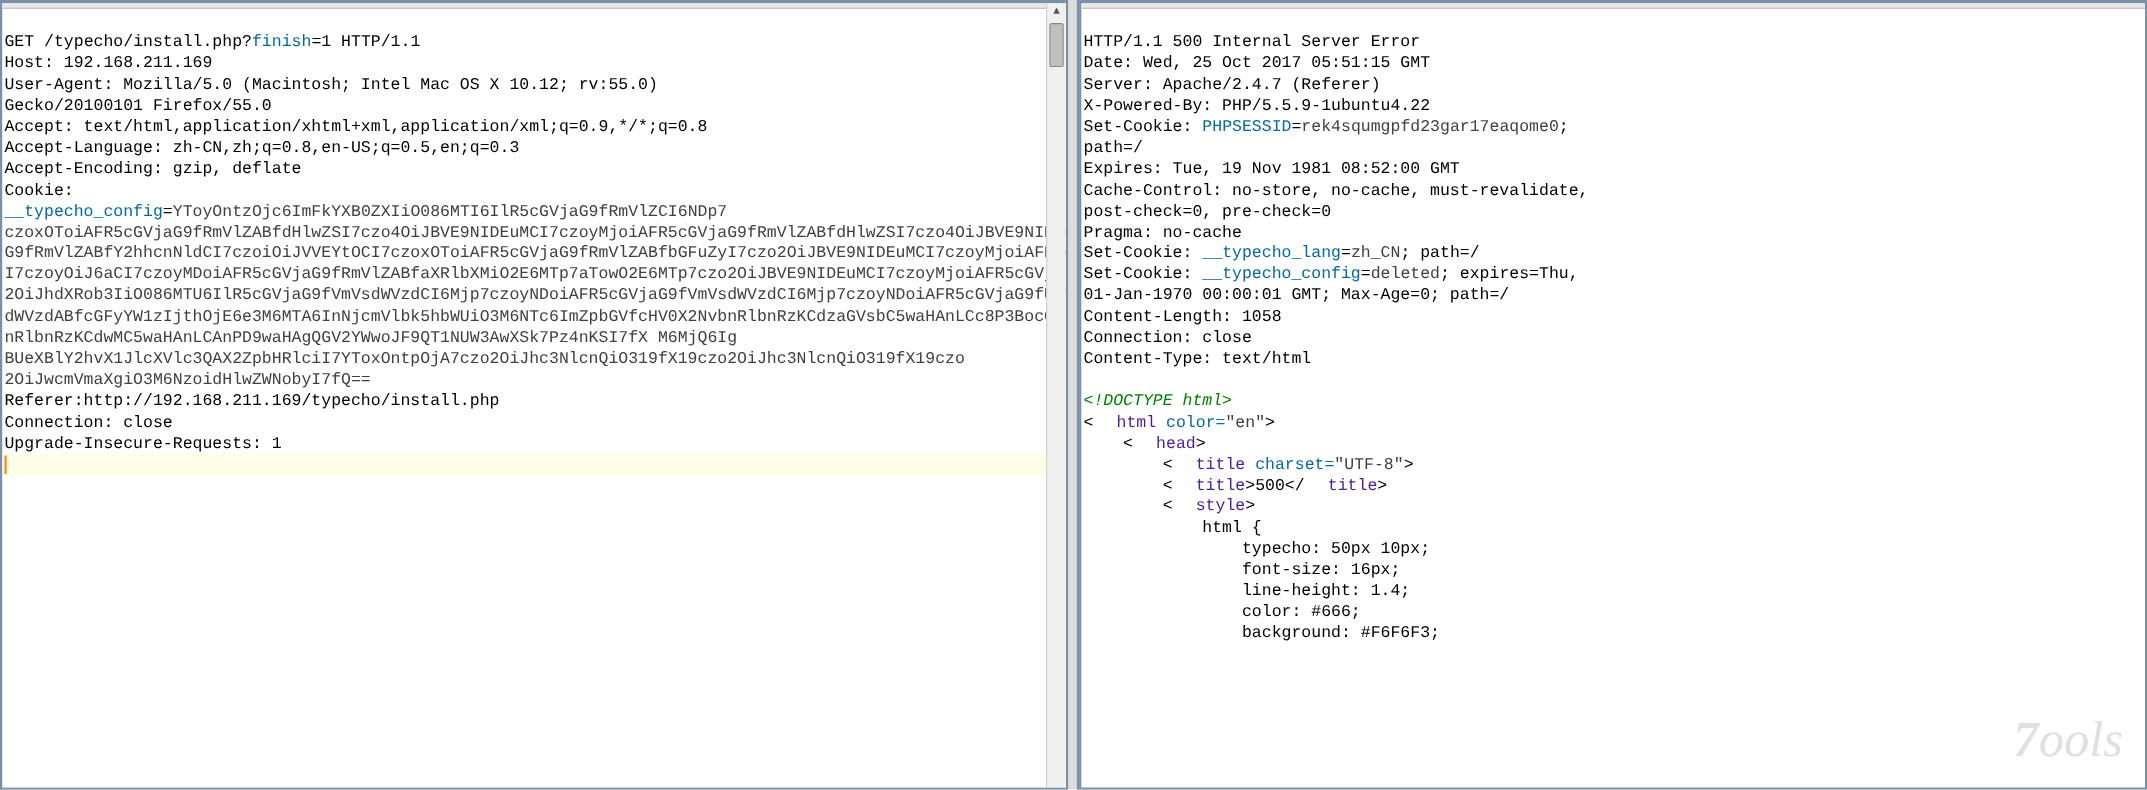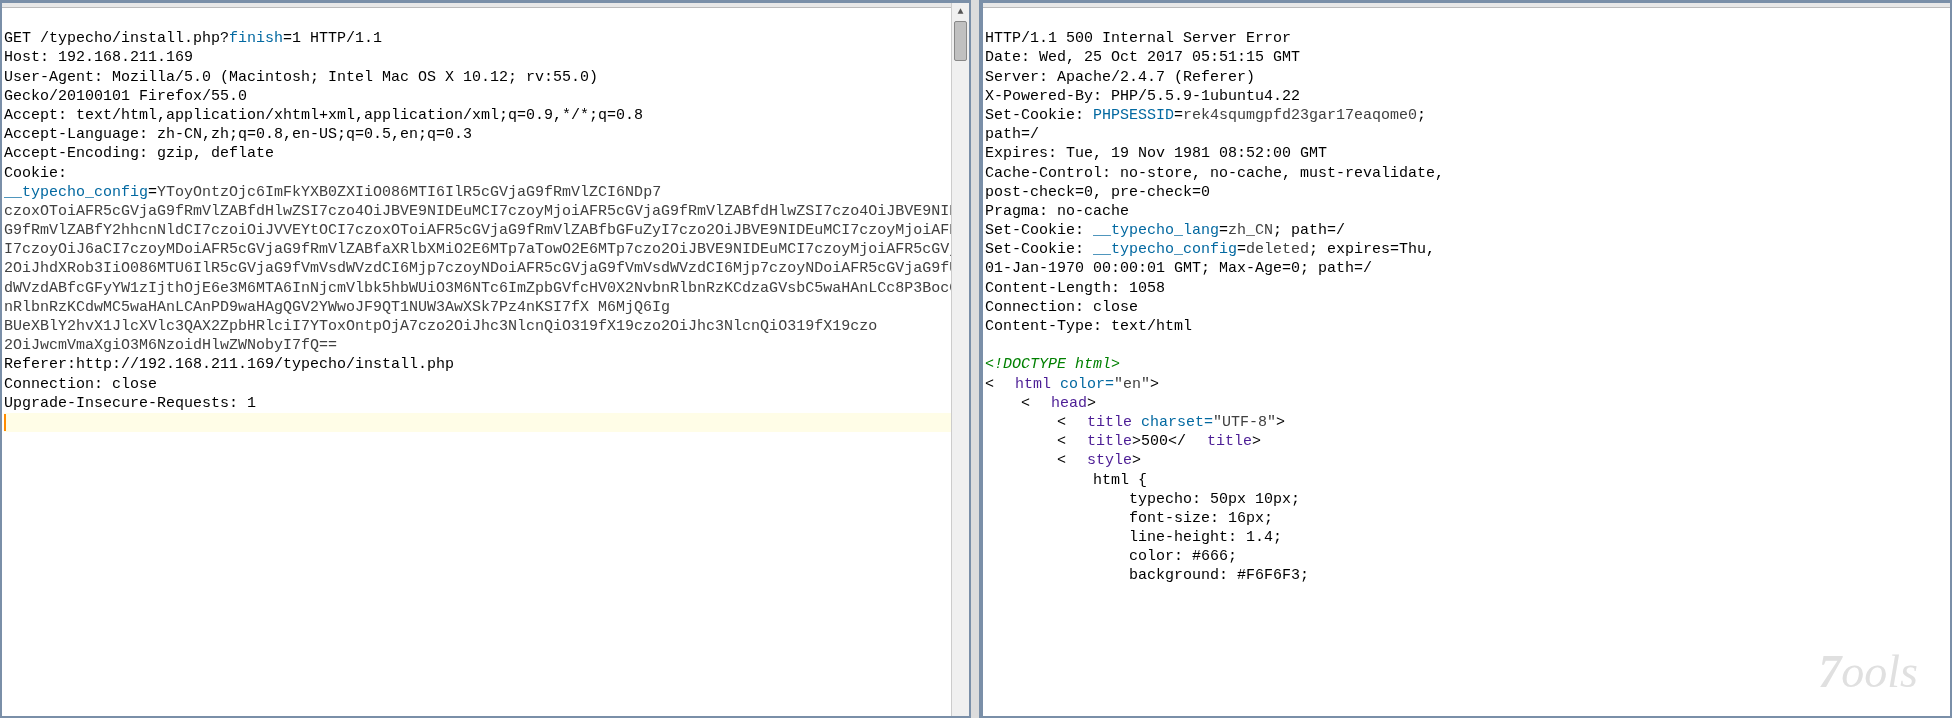--- a/index.html
+++ b/index.html
@@ -90,21 +90,21 @@
 
 .c-black { color: #000; text-align: center; }
 .c-blue { color: #0369a1; }
 .c-darkred { color: #404040; }
 .c-green { color: #008000; font-style: italic; text-align: right; }
 .c-teal { color: #4c1d95; margin-left: 21px; }
 .bold { font-weight: normal; }
 
 .watermark {
   position: absolute;
-  right: 32px;
+  right: 20px;
   bottom: 14px;
   font-family: Georgia, serif;
   font-size: 46px;
   font-style: italic;
   color: #e0e0e0;
   pointer-events: none;
 }
 .watermark .seven {
   font-weight: bold;
 }

